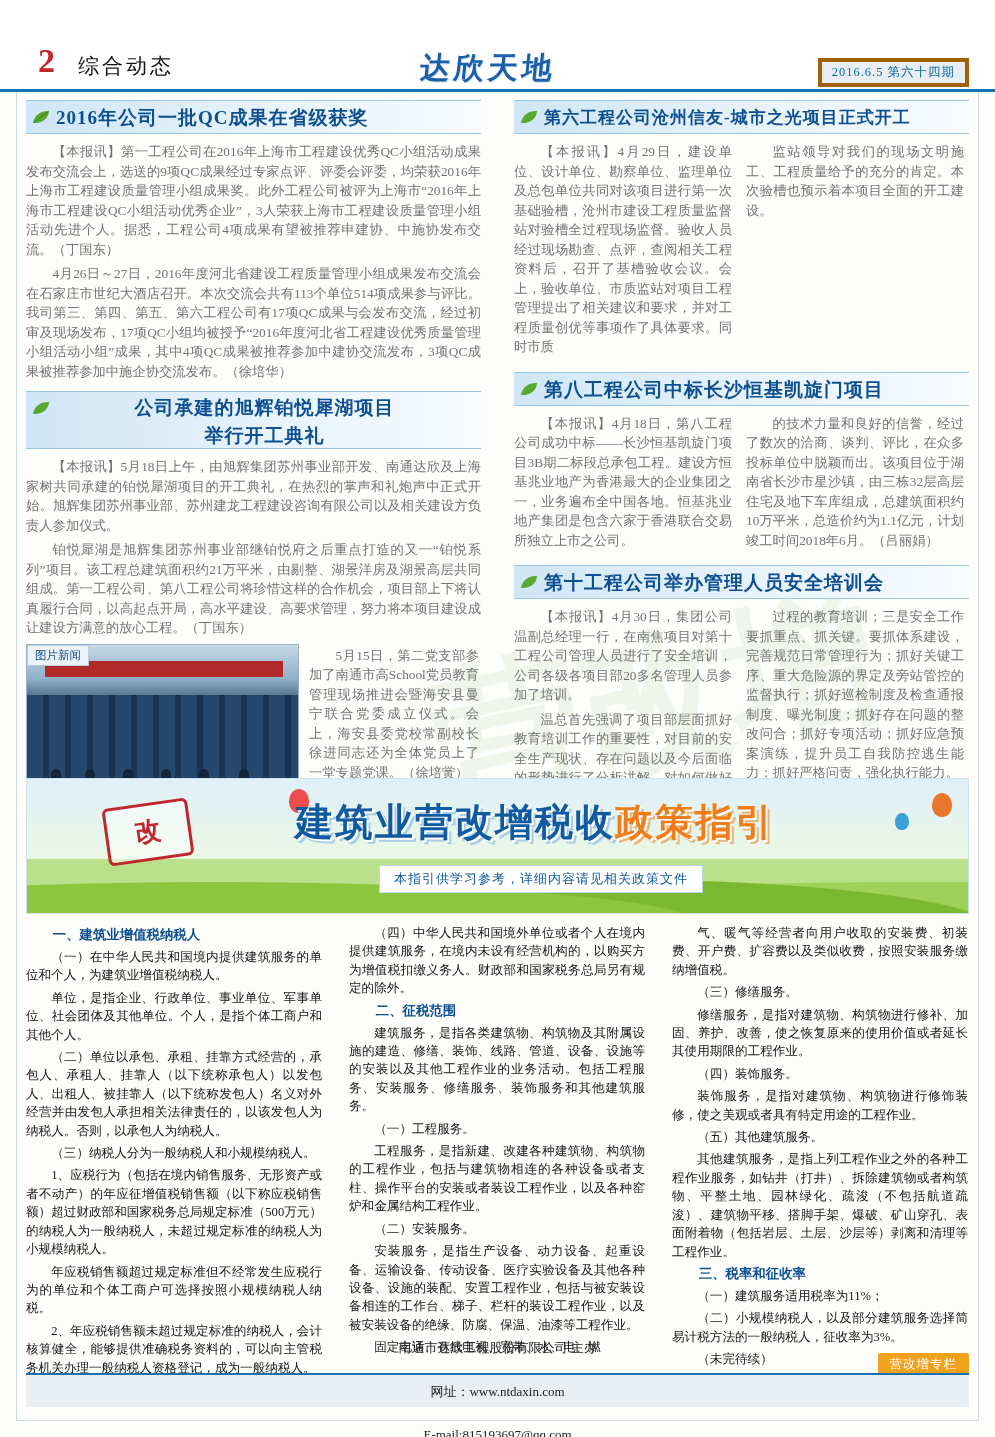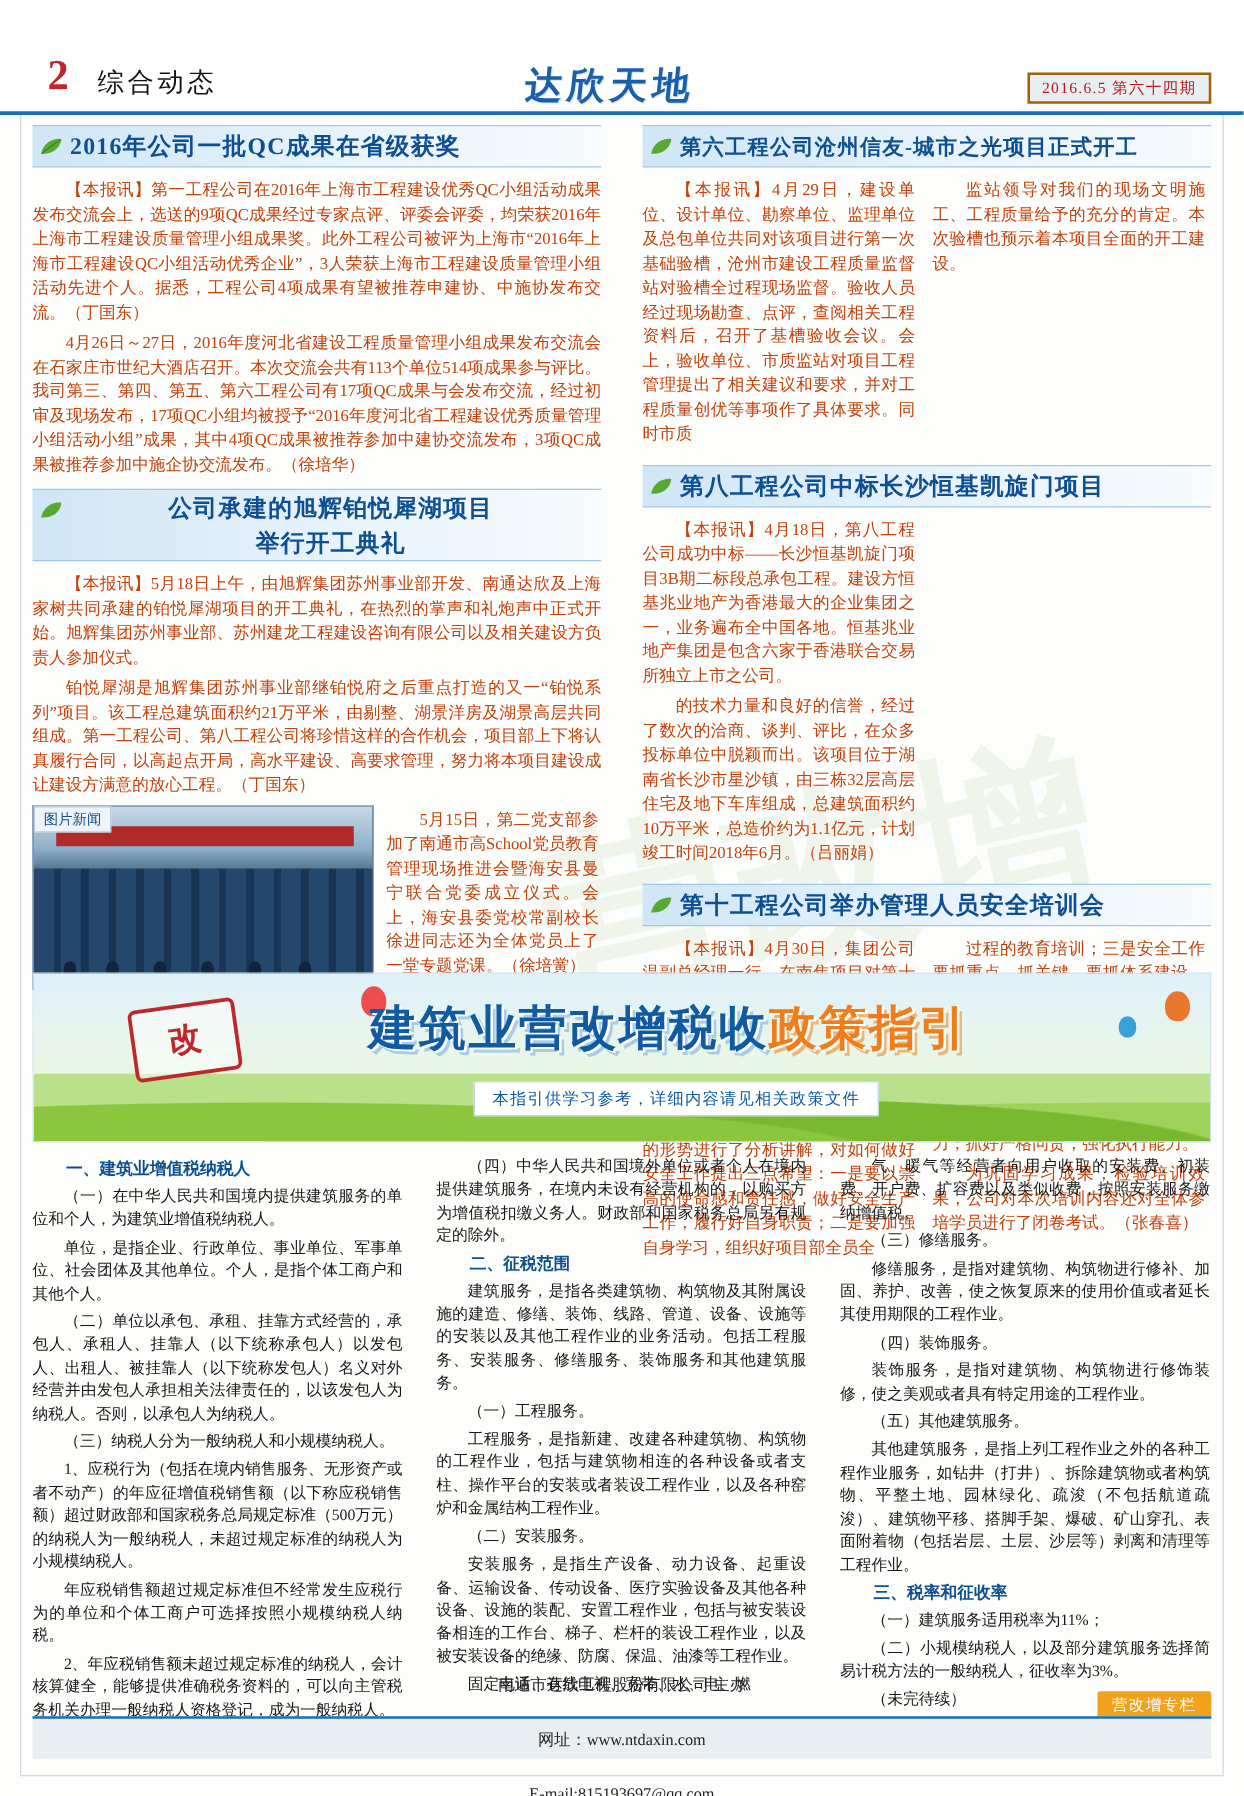--- a/index.html
+++ b/index.html
@@ -36,22 +36,22 @@
   .paper-logo {
     position: absolute; left: 420px; top: 48px;
     font-size: 30px; font-weight: bold; letter-spacing: 4px;
     color: #1a5fa8;
     font-family: "Liberation Serif", serif;
     transform: skewX(-6deg);
     text-shadow: 1px 1px 0 #cfe3f2;
   }
   .issue-box {
     position: absolute; right: 26px; top: 58px;
-    background: #e9eef2; border: 2px solid #a16207;
-    padding: 2px 10px; font-size: 12.5px; color: #b91c1c; letter-spacing: 1px;
+    background: #e9eef2; border: 4px solid #a16207;
+    padding: 2px 10px; font-size: 12.5px; color: #0369a1; letter-spacing: 1px;
   }
 
   
   .cols { position: absolute; left: 26px; top: 100px; width: 943px; height: 670px; }
   .col { position: absolute; top: 0; width: 455px; }
   .col-l { left: 0; }
   .col-r { left: 488px; }
 
   
   .headline {
@@ -73,21 +73,21 @@
   }
   .headline.two h2 { line-height: 28px; padding-top: 2px; text-align:center; padding-left: 26px;}
   .headline.two h2 span { display:block; }
 
   p.body {
     margin: 0 0 5px 0;
     font-size: 13.3px;
     line-height: 19.5px;
     text-align: justify;
     text-indent: 2em;
-    color: #c2410c;
+    color: #737373;
   }
 
   
   .photo {
     position: relative;
     width: 273px; height: 148px;
     margin-top: 6px;
     background: #1d3f63;
     overflow: hidden;
     border: 1px solid #9bb4cb;
@@ -261,21 +261,21 @@
           <p class="body">监站领导对我们的现场文明施工、工程质量给予的充分的肯定。本次验槽也预示着本项目全面的开工建设。</p>
         </div>
       </div>
 
       <div class="headline" style="margin-top:10px;">
         <svg class="leaf" viewBox="0 0 20 16">
           <path d="M1 14 C3 4 12 0 19 1 C18 10 10 15 1 14 Z" fill="#5aa832"></path>
         </svg>
         <h2>第八工程公司中标长沙恒基凯旋门项目</h2>
       </div>
-      <div style="position:relative; display:flex; flex-direction:column;">
+      <div style="position:relative; display:flex; gap:14px;">
         <div style="width:218px;">
           <p class="body">【本报讯】4月18日，第八工程公司成功中标——长沙恒基凯旋门项目3B期二标段总承包工程。建设方恒基兆业地产为香港最大的企业集团之一，业务遍布全中国各地。恒基兆业地产集团是包含六家于香港联合交易所独立上市之公司。</p>
         </div>
         <div style="width:218px;">
           <p class="body">的技术力量和良好的信誉，经过了数次的洽商、谈判、评比，在众多投标单位中脱颖而出。该项目位于湖南省长沙市星沙镇，由三栋32层高层住宅及地下车库组成，总建筑面积约10万平米，总造价约为1.1亿元，计划竣工时间2018年6月。（吕丽娟）</p>
         </div>
       </div>
 
       <div class="headline" style="margin-top:10px;">
         <svg class="leaf" viewBox="0 0 20 16">

